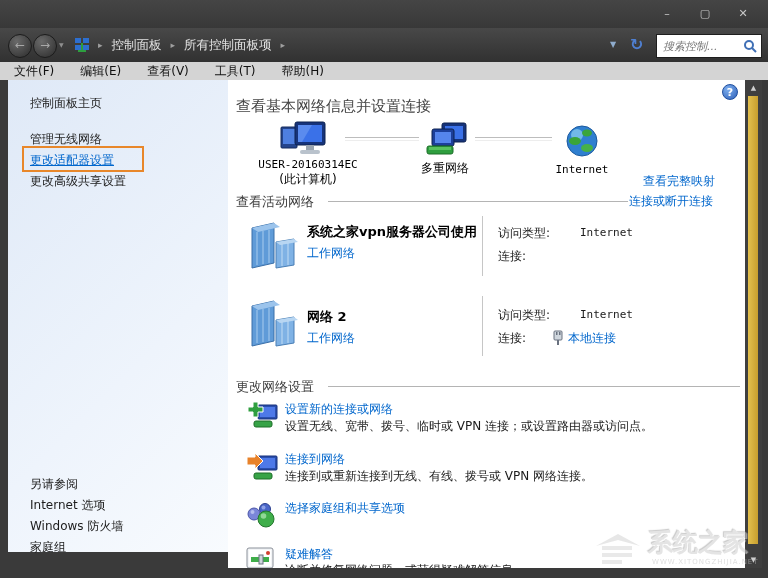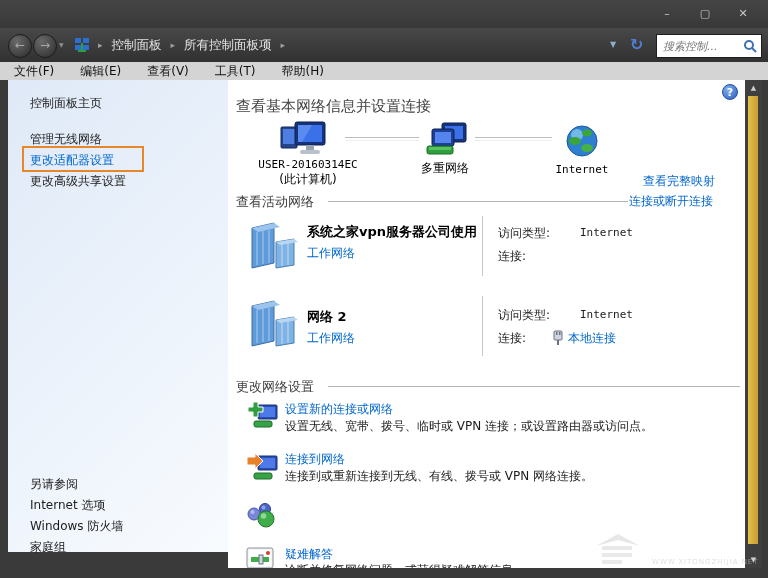--- a/index.html
+++ b/index.html
@@ -98,21 +98,21 @@
     <span class="menuitem">编辑(E)</span>
     <span class="menuitem">查看(V)</span>
     <span class="menuitem">工具(T)</span>
     <span class="menuitem">帮助(H)</span>
   </div>
 
   <div id="sidebar" class="abs">
     <div class="abs sbitem" style="left:22px;top:15px;">控制面板主页</div>
     <div class="abs sbitem" style="left:22px;top:51px;">管理无线网络</div>
     <div id="adapter-box" class="abs"></div>
-    <div class="abs sbitem lnk" style="left:22px;top:72px;">更改适配器设置</div>
+    <div class="abs sbitem lnk" style="left:22px;top:72px;text-decoration:underline;">更改适配器设置</div>
     <div class="abs sbitem" style="left:22px;top:93px;">更改高级共享设置</div>
     <div class="abs sbitem" style="left:22px;top:396px;">另请参阅</div>
     <div class="abs sbitem" style="left:22px;top:417px;">Internet 选项</div>
     <div class="abs sbitem" style="left:22px;top:438px;">Windows 防火墙</div>
     <div class="abs sbitem" style="left:22px;top:459px;">家庭组</div>
   </div>
 
   <div id="main" class="abs">
     <div class="abs helpcircle" style="left:494px;top:4px;">?</div>
     <div class="abs h1" style="left:8px;top:17px;">查看基本网络信息并设置连接</div>
@@ -241,20 +241,21 @@
     <div class="abs" style="left:18px;top:421px;">
       <svg width="32" height="28">
         <circle cx="19" cy="8" r="5.5" fill="#4a66c8" stroke="#2c3f8e"></circle>
         <circle cx="17.5" cy="6.5" r="2" fill="#9fb0ec" opacity="0.8"></circle>
         <circle cx="8" cy="13" r="6" fill="#7a86d8" stroke="#4a55a8"></circle>
         <circle cx="6.5" cy="11" r="2" fill="#c3caf2" opacity="0.8"></circle>
         <circle cx="20" cy="18" r="8" fill="#3fae4a" stroke="#24762e"></circle>
         <circle cx="17.5" cy="15" r="2.8" fill="#a5e2aa" opacity="0.8"></circle>
       </svg>
     </div>
+    <div class="abs linktext" style="left:57px;top:420px;">选择家庭组和共享选项</div>
 
     <div class="abs" style="left:18px;top:467px;">
       <svg width="30" height="26">
         <rect x="1" y="1" width="26" height="20" rx="2" fill="#f2f4f6" stroke="#8a9099"></rect>
         <rect x="3" y="3" width="22" height="16" fill="#ffffff"></rect>
         <rect x="5" y="10" width="18" height="5" fill="#3fae4a"></rect>
         <rect x="13" y="8" width="4" height="9" fill="#cfd6dd" stroke="#6a7280"></rect>
         <circle cx="22" cy="6" r="2" fill="#d23f2f"></circle>
       </svg>
     </div>
@@ -268,16 +269,17 @@
     <div class="abs scrollarrow" style="bottom:4px;">▼</div>
   </div>
 
   <div id="watermark" class="abs">
     <svg width="54" height="42" style="position:absolute;left:0;top:2px;">
       <polygon points="4,22 26,10 48,22 26,16" fill="#d4d4d4"></polygon>
       <rect x="10" y="22" width="30" height="4" fill="#d8d8d8"></rect>
       <rect x="10" y="29" width="30" height="4" fill="#d8d8d8"></rect>
       <rect x="10" y="36" width="20" height="4" fill="#d8d8d8"></rect>
     </svg>
+    <div id="wm-text">系统之家</div>
     <div id="wm-sub">WWW.XITONGZHIJIA.NET</div>
   </div>
 
 </div>
 
 </body></html>

